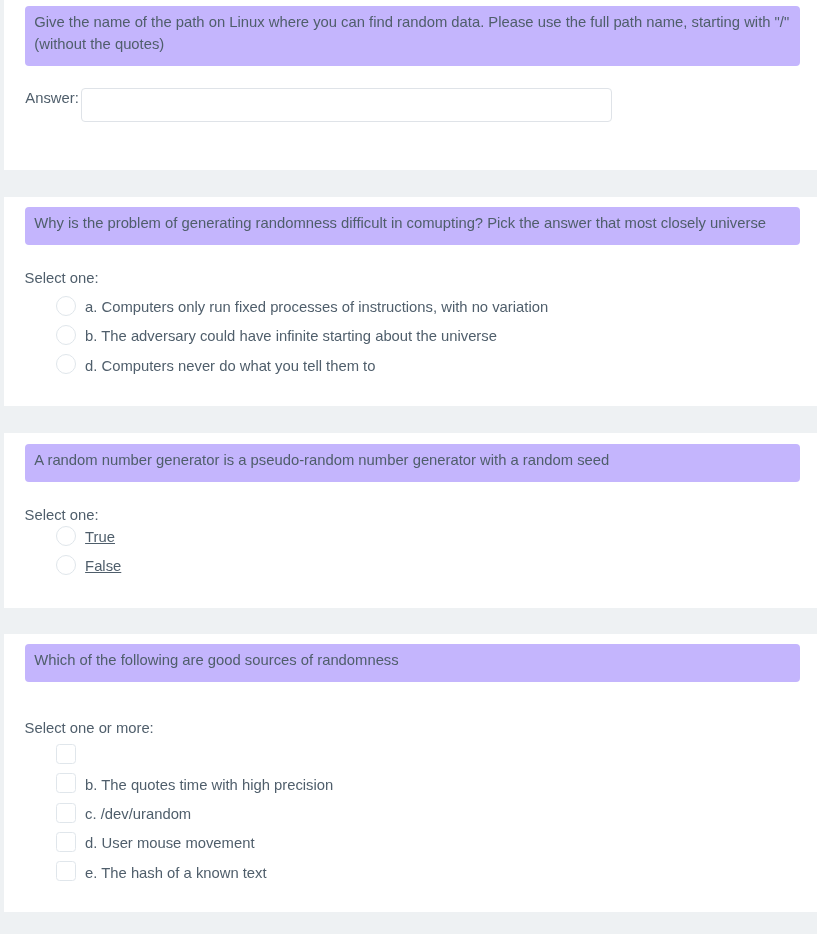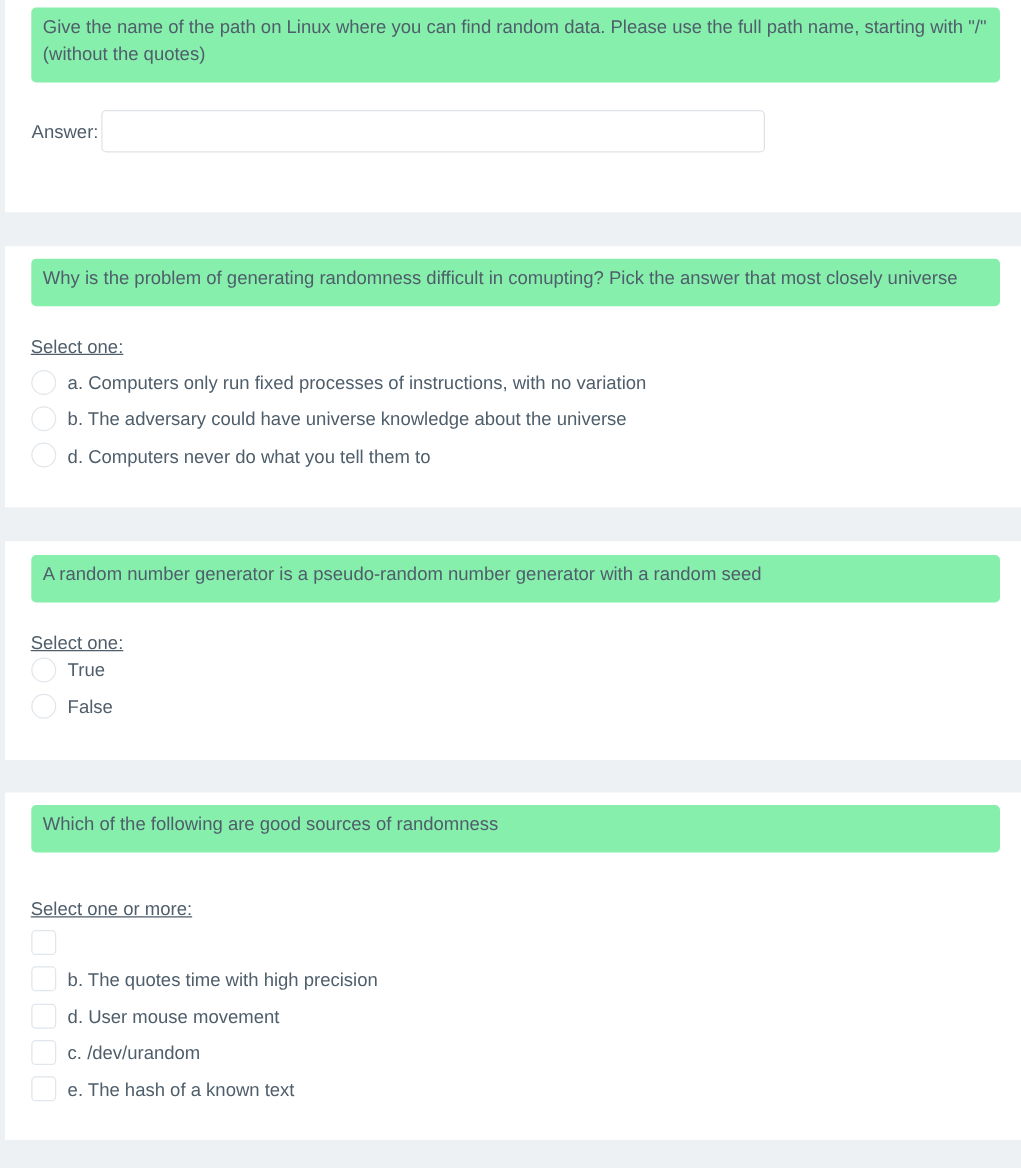--- a/index.html
+++ b/index.html
@@ -13,50 +13,50 @@
     -webkit-font-smoothing:antialiased;
   }
   .page{ margin-left:4px; width:813px; }
   .scroller{ margin-top:-4.5px; }
 
   
   .que{ background:#ffffff; overflow:hidden; padding-top:10.5px; }
 
   
   .qbox{
-    background:#86efac;
+    background:#c4b5fd;
     margin:0 17px 0 21.3px;
     border-radius:4px;
     padding:5px 0 11px 9px;
     line-height:22px;
     color:#4f5e6b;
   }
 
   
   .gap{ height:27px; background:#eef1f3; }
 
   
-  .answerrow{ display:flex; align-items:center; margin:22.2px 0 0 21.3px; }
+  .answerrow{ display:flex; align-items:flex-start; margin:22.2px 0 0 21.3px; }
   .answerlabel{ margin-right:2.6px; padding-top:1.6px; }
   .answerinput{
     width:530.6px;height:34.1px;box-sizing:border-box;
     border:1px solid #dfe3e8;border-radius:4px;background:#fff;
     font-family:inherit;font-size:inherit;color:inherit;padding:0 10px;
     outline:none;
   }
 
-  .selectlabel{ margin:22.6px 0 0 20.6px; line-height:20px;text-decoration:underline; }
-  .answers{ margin-top:7.6px; }
+  .selectlabel{ margin:22.6px 0 0 20.6px; line-height:20px; }
+  .answers{ margin-top:7.6px;padding-left:31px; }
   .opt{ display:flex; align-items:flex-start; margin-left:21.1px; height:29.15px; }
   .radio{ width:20px;height:20px;border:1px solid #e0e6eb;border-radius:50%;
           background:#fff;box-sizing:border-box;flex:none; }
   .check{ width:20px;height:20px;border:1px solid #e0e6eb;border-radius:3.5px;
           background:#fff;box-sizing:border-box;flex:none; }
   .optlabel{ margin-left:9px; line-height:20px; padding-top:1.65px; }
-  #q3opts .optlabel{ padding-top:0.45px; }
+  #q3opts .optlabel{ padding-top:0.45px;text-decoration:underline; }
   #q3opts .opt{ height:28.6px; }
 </style>
 </head>
 <body>
 
 <div class="page">
  <div class="scroller">
 
   <div class="que" style="padding-bottom:48px">
     <div class="qbox">Give the name of the path on Linux where you can find random data. Please use the full path name, starting with "/" (without the quotes)</div>
@@ -71,21 +71,21 @@
   <div class="que" style="padding-bottom:22.5px">
     <div class="qbox">Why is the problem of generating randomness difficult in comupting? Pick the answer that most closely universe</div>
     <div class="selectlabel">Select one:</div>
     <div class="answers">
       <div class="opt">
         <span class="radio"></span>
         <span class="optlabel">a. Computers only run fixed processes of instructions, with no variation</span>
       </div>
       <div class="opt">
         <span class="radio"></span>
-        <span class="optlabel">b. The adversary could have universe knowledge about the universe</span>
+        <span class="optlabel">b. The adversary could have infinite starting about the universe</span>
       </div>
       <div class="opt">
         <span class="radio"></span>
         <span class="optlabel">d. Computers never do what you tell them to</span>
       </div>
     </div>
   </div>
 
   <div class="gap" style="height:27.2px"></div>
 
@@ -112,25 +112,25 @@
     <div class="answers" style="margin-top:6.4px">
       <div class="opt">
         <span class="check"></span>
       </div>
       <div class="opt">
         <span class="check"></span>
         <span class="optlabel">b. The quotes time with high precision</span>
       </div>
       <div class="opt">
         <span class="check"></span>
-        <span class="optlabel">d. User mouse movement</span>
+        <span class="optlabel">c. /dev/urandom</span>
       </div>
       <div class="opt">
         <span class="check"></span>
-        <span class="optlabel">c. /dev/urandom</span>
+        <span class="optlabel">d. User mouse movement</span>
       </div>
       <div class="opt">
         <span class="check"></span>
         <span class="optlabel">e. The hash of a known text</span>
       </div>
     </div>
   </div>
 
  </div>
 </div>

